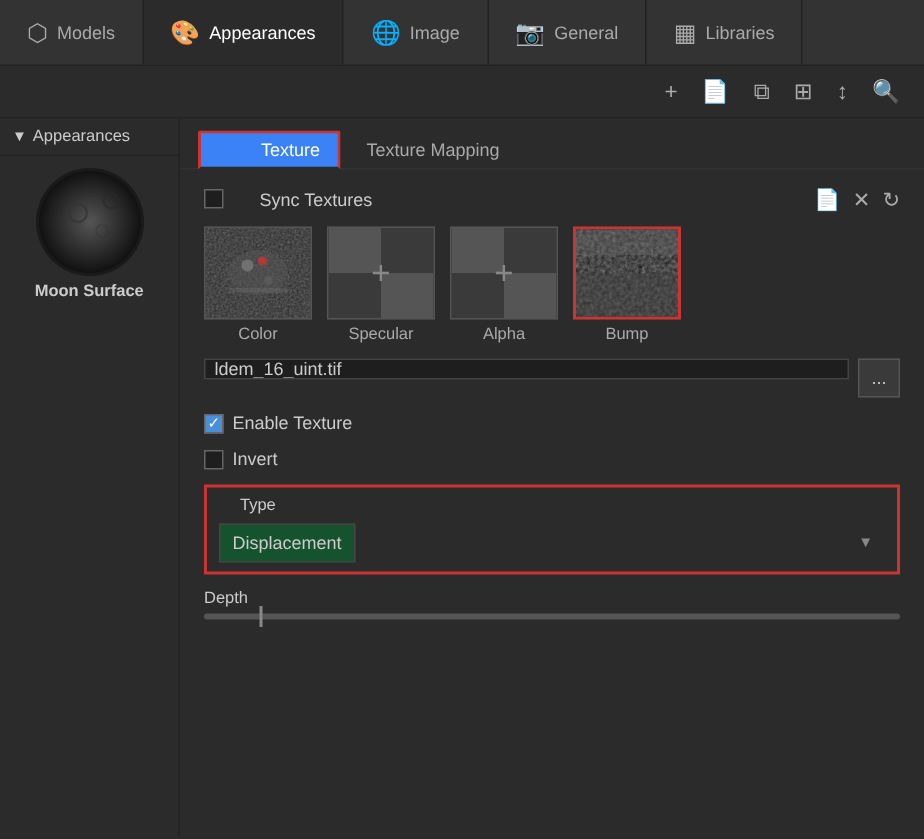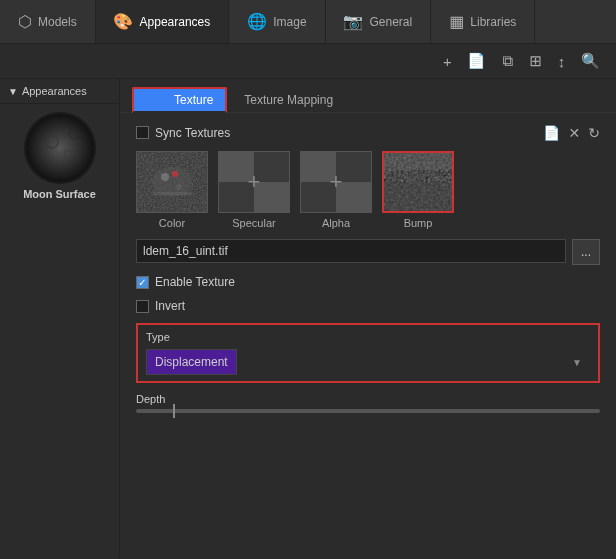--- a/index.html
+++ b/index.html
@@ -156,21 +156,21 @@
 
     
     .sync-row {
       display: flex;
       align-items: center;
       justify-content: space-between;
     }
     .sync-left {
       display: flex;
       align-items: flex-start;
-      gap: 6px;
+      gap: 24px;
     }
     .sync-icons {
       display: flex;
       align-items: center;
       gap: 8px;
     }
     .icon-btn {
       background: none;
       border: none;
       color: #aaa;
@@ -230,21 +230,21 @@
       display: flex;
       gap: 6px;
     }
     .field-input {
       flex: 1;
       background: #1e1e1e;
       border: 1px solid #444;
       color: #ccc;
       padding: 4px 6px;
       font-size: 12px;
-      height: 24px;
+      height: 14px;
     }
     .browse-btn {
       background: #3a3a3a;
       border: 1px solid #555;
       color: #ccc;
       cursor: pointer;
       padding: 0 8px;
       font-size: 12px;
       height: 26px;
     }
@@ -264,24 +264,25 @@
     .type-section {
       border: 2px solid #cc3333;
       padding: 6px 8px;
       display: flex;
       flex-direction: column;
       gap: 6px;
     }
     .type-label {
       font-size: 11px;
       color: #ccc;
+      margin-left: 14px;
     }
     .type-select {
       flex: 1;
-      background: #4c1d95;
+      background: #14532d;
       border: 1px solid #444;
       color: #ccc;
       padding: 4px 8px;
       font-size: 12px;
       height: 26px;
       appearance: none;
       -webkit-appearance: none;
       cursor: pointer;
       position: relative;
     }

